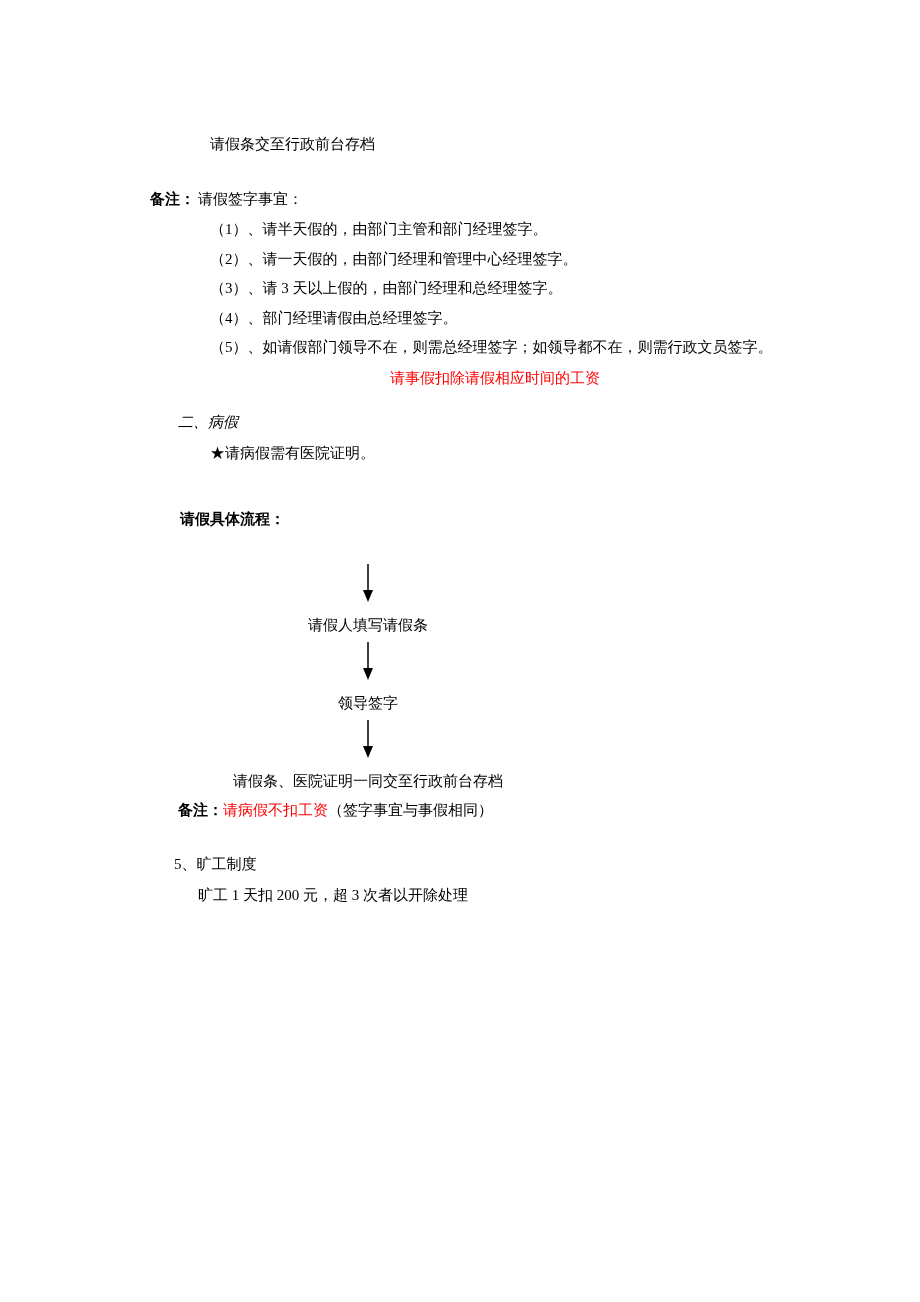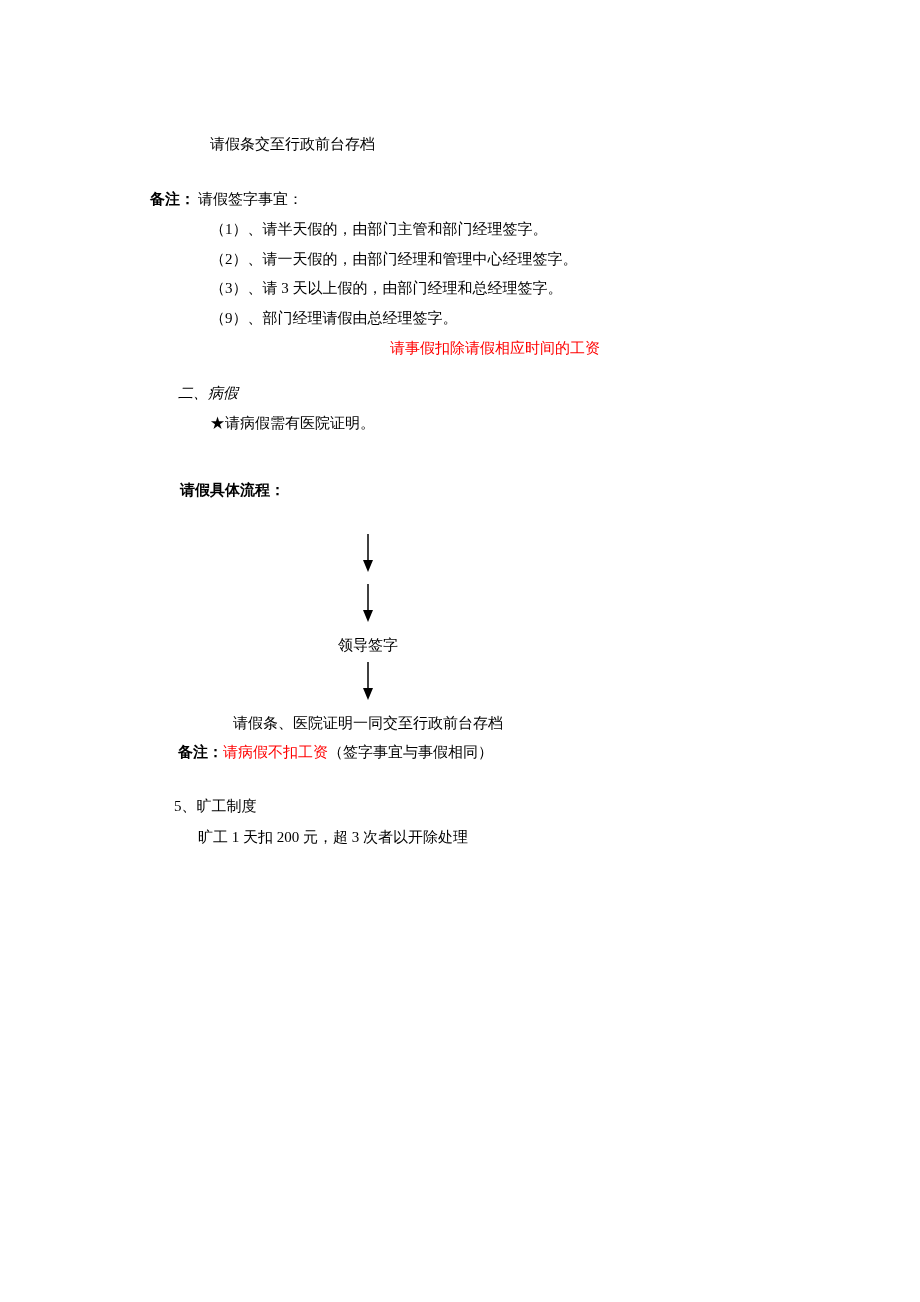--- a/index.html
+++ b/index.html
@@ -41,37 +41,39 @@
 <div class="note1">
   <span class="label">备注：</span>
   <div style="flex:1">
     <div>请假签字事宜：</div>
   </div>
 </div>
 <div class="sub-items">
   <div>（1）、请半天假的，由部门主管和部门经理签字。</div>
   <div>（2）、请一天假的，由部门经理和管理中心经理签字。</div>
   <div>（3）、请 3 天以上假的，由部门经理和总经理签字。</div>
-  <div>（9）、部门经理请假由总经理签字。</div>
+  <div>（4）、部门经理请假由总经理签字。</div>
+  <div>（5）、如请假部门领导不在，则需总经理签字；如领导都不在，则需行政文员签字。</div>
 </div>
 
 <div class="red">请事假扣除请假相应时间的工资</div>
 
 <div class="sec2">二、病假</div>
 <div class="star-line">★请病假需有医院证明。</div>
 
 <div class="flow-title">请假具体流程：</div>
 
 <div class="flow">
   <div class="arrow">
     <svg width="12" height="40" viewBox="0 0 12 40">
       <line x1="6" y1="2" x2="6" y2="30" stroke="#000" stroke-width="1.5"></line>
       <polygon points="6,40 1,28 11,28" fill="#000"></polygon>
     </svg>
   </div>
+  <div class="flow-step">请假人填写请假条</div>
   <div class="arrow">
     <svg width="12" height="40" viewBox="0 0 12 40">
       <line x1="6" y1="2" x2="6" y2="30" stroke="#000" stroke-width="1.5"></line>
       <polygon points="6,40 1,28 11,28" fill="#000"></polygon>
     </svg>
   </div>
   <div class="flow-step">领导签字</div>
   <div class="arrow">
     <svg width="12" height="40" viewBox="0 0 12 40">
       <line x1="6" y1="2" x2="6" y2="30" stroke="#000" stroke-width="1.5"></line>

